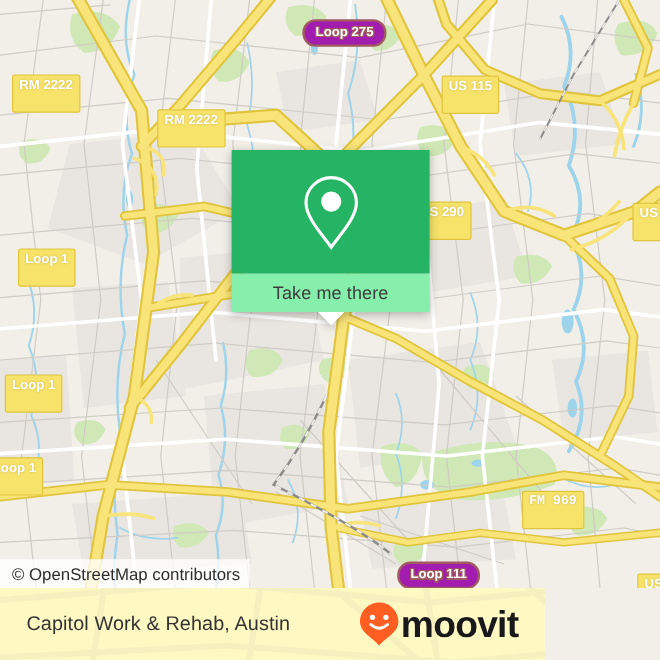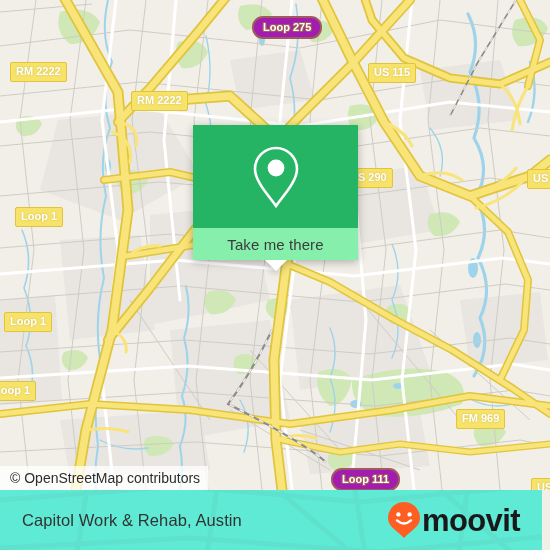--- a/index.html
+++ b/index.html
@@ -32,21 +32,21 @@
     font-weight: bold;
     white-space: nowrap;
     line-height: 1;
     z-index: 40;
   }
   .shield.hwy {
     background: #f7e36a;
     border: 1.5px solid #e0c53c;
     color: #ffffff;
     font-size: 11px;
-    padding: 3px 5px 4px 5px;
+    padding: 3px 5px 16px 5px;
     border-radius: 2px;
     text-shadow: 0 0 2px rgba(120,100,20,.35);
   }
   .shield.loop {
     background: #a21caf;
     border: 2px solid #a15a5e;
     color: #ffffff;
     font-size: 11px;
     padding: 4px 9px 4px 9px;
     border-radius: 11px;
@@ -103,22 +103,22 @@
     background: rgba(255,255,255,.78);
     color: #2d2d2d;
     font-size: 14px;
     z-index: 55;
   }
 
   
   #footer {
     position: absolute;
     left: 0; top: 490px;
-    width: 542px; height: 60px;
-    background: #5eead4;
+    width: 454px; height: 60px;
+    background: #fef9c3;
     display: flex;
     align-items: center;
     justify-content: space-between;
     padding: 0 22px 0 22px;
     overflow: hidden;
     z-index: 70;
   }
   #footer-watermark {
     position: absolute;
     left: 0; top: -490px;
@@ -322,21 +322,21 @@
     <div id="shield-layer">
         <div class="shield loop" style="left: 252px; top: 16px;">Loop 275</div>
         <div class="shield hwy" style="left: 10px; top: 62px;">RM 2222</div>
         <div class="shield hwy" style="left: 368px; top: 63px;">US 115</div>
         <div class="shield hwy" style="left: 131px; top: 91px;">RM 2222</div>
         <div class="shield hwy" style="left: 344px; top: 168px;">US 290</div>
         <div class="shield hwy" style="left: 527px; top: 169px;">US</div>
         <div class="shield hwy" style="left: 15px; top: 207px;">Loop 1</div>
         <div class="shield hwy" style="left: 4px; top: 312px;">Loop 1</div>
         <div class="shield hwy" style="left: -12px; top: 381px;">Loop 1</div>
-        <div class="shield hwy" style="left: 456px; top: 409px;">FM 969</div>
+        <div class="shield hwy" style="left: 435px; top: 409px; font-family: Liberation Mono, monospace;">FM 969</div>
         <div class="shield loop" style="left: 331px; top: 468px;">Loop 111</div>
         <div class="shield hwy" style="left: 531px; top: 478px;">US</div>
       </div>
 
     <div id="popup">
       <div id="popup-green">
         <svg id="popup-pin" width="54" height="66" viewBox="0 0 54 66">
           <path d="M27 4 C15.4 4 6 13.4 6 25 C6 38 21 53 27 62 C33 53 48 38 48 25 C48 13.4 38.6 4 27 4 Z" fill="none" stroke="#ffffff" stroke-width="2.6"></path>
           <circle cx="27" cy="24" r="8.4" fill="#ffffff"></circle>
         </svg>

